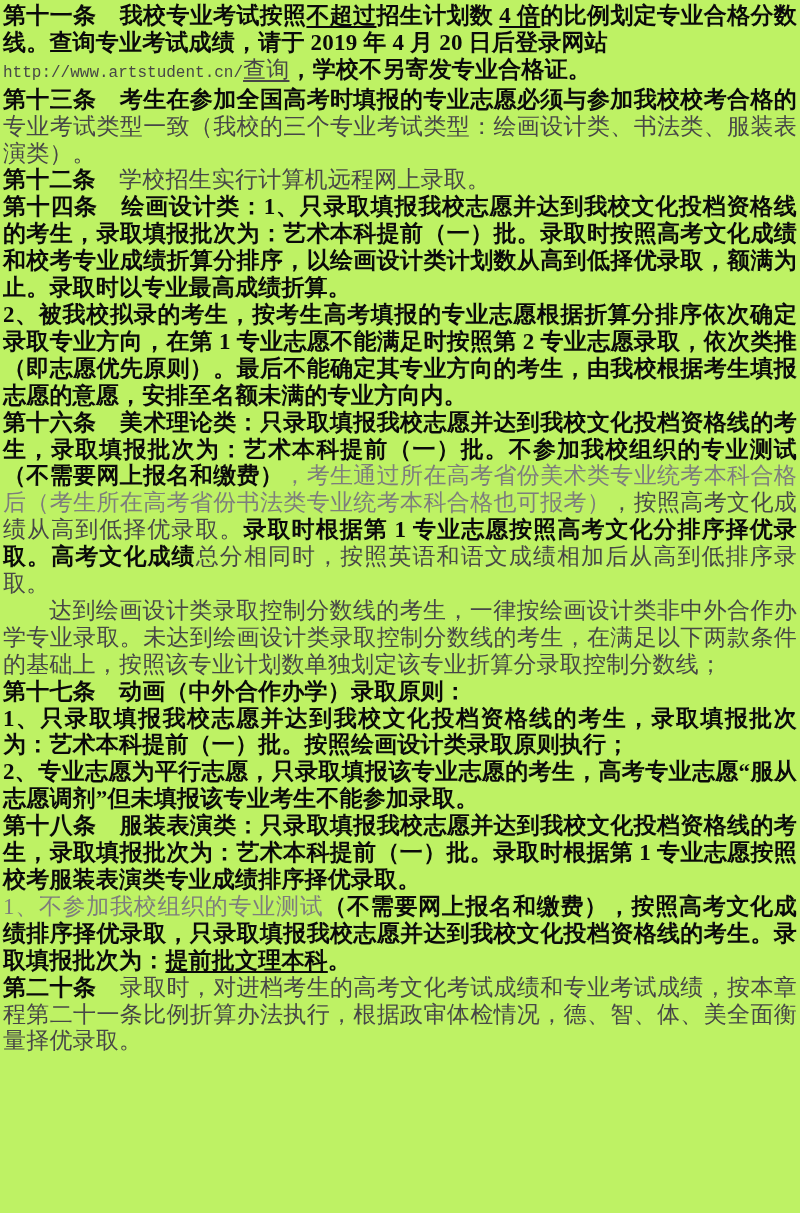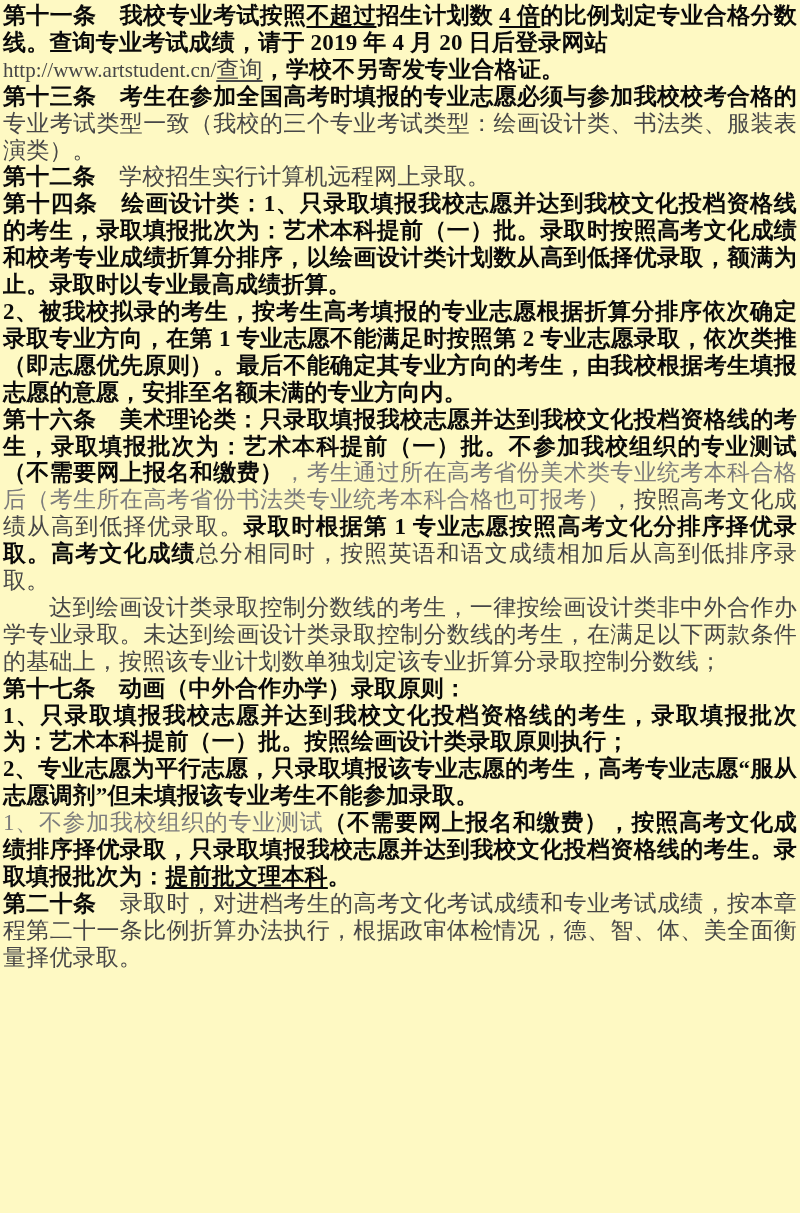--- a/index.html
+++ b/index.html
@@ -1,29 +1,29 @@
 <!DOCTYPE html>
 <html><head>
 <meta charset="utf-8">
 <style>
   html,body{margin:0;padding:0;background:#ffffff;}
   .page{
     width:800px;height:1213px;box-sizing:border-box;
-    padding:3px 3px 0 3px;overflow:hidden;background:#fef9c3;
+    padding:3px 3px 0 3px;overflow:hidden;background:#bef264;
     font-family:"Liberation Serif","DejaVu Serif",serif;
     font-size:23px;line-height:26.9px;letter-spacing:0.2px;
     text-align:justify;color:#1a1a1a;
   }
   .para{margin:0;padding:0;}
   .indent{text-indent:2em;}
   .b{font-weight:bold;color:#0a0a0a;}
   .r{font-weight:normal;color:#474747;}
   .g{font-weight:normal;color:#7d7d7d;margin-top:37px;}
   .u{text-decoration:underline;text-underline-offset:3px;}
-  .url{font-family:Liberation Serif, serif;font-size:21px;letter-spacing:0;}
+  .url{font-family:Liberation Mono, monospace;font-size:16px;letter-spacing:0;}
 </style>
 </head>
 <body>
 
 <div class="page">
 
   <p class="para"><span class="b">第十一条　我校专业考试按照</span><span class="b u">不超过</span><span class="b">招生计划数 </span><span class="b u">4 倍</span><span class="b">的比例划定专业合格分数线。查询专业考试成绩，请于 2019 年 4 月 20 日后登录网站</span><br><span class="r url">http://www.artstudent.cn/</span><span class="r u">查询</span><span class="b">，学校不另寄发专业合格证。</span></p>
 
   <p class="para"><span class="b">第十三条　考生在参加全国高考时填报的专业志愿必须与参加我校校考合格的</span><span class="r">专业考试类型一致（我校的三个专业考试类型：绘画设计类、书法类、服装表演类）。</span></p>
 
@@ -37,20 +37,21 @@
   <p class="para"><span class="b">第十六条　美术理论类：只录取填报我校志愿并达到我校文化投档资格线的考生，录取填报批次为：艺术本科提前（一）批。不参加我校组织的专业测试（不需要网上报名和缴费）</span><span class="g">，考生通过所在高考省份美术类专业统考本科合格后（考生所在高考省份书法类专业统考本科合格也可报考）</span><span class="r">，按照高考文化成绩从高到低择优录取。</span><span class="b">录取时根据第 1 专业志愿按照高考文化分排序择优录取。高考文化成绩</span><span class="r">总分相同时，按照英语和语文成绩相加后从高到低排序录取。</span></p>
 
   <p class="para indent"><span class="r">达到绘画设计类录取控制分数线的考生，一律按绘画设计类非中外合作办学专业录取。未达到绘画设计类录取控制分数线的考生，在满足以下两款条件的基础上，按照该专业计划数单独划定该专业折算分录取控制分数线；</span></p>
 
   <p class="para"><span class="b">第十七条　动画（中外合作办学）录取原则：</span></p>
 
   <p class="para"><span class="b">1、只录取填报我校志愿并达到我校文化投档资格线的考生，录取填报批次为：艺术本科提前（一）批。按照绘画设计类录取原则执行；</span></p>
 
   <p class="para"><span class="b">2、专业志愿为平行志愿，只录取填报该专业志愿的考生，高考专业志愿“服从志愿调剂”但未填报该专业考生不能参加录取。</span></p>
 
+  <p class="para"><span class="b">第十八条　服装表演类：只录取填报我校志愿并达到我校文化投档资格线的考生，录取填报批次为：艺术本科提前（一）批。录取时根据第 1 专业志愿按照校考服装表演类专业成绩排序择优录取。</span></p>
 
 
   <p class="para"><span class="g">1、不参加我校组织的专业测试</span><span class="b">（不需要网上报名和缴费），按照高考文化成绩排序择优录取，只录取填报我校志愿并达到我校文化投档资格线的考生。录取填报批次为：</span><span class="b u">提前批文理本科</span><span class="b">。</span></p>
 
 
   <p class="para"><span class="b">第二十条　</span><span class="r">录取时，对进档考生的高考文化考试成绩和专业考试成绩，按本章程第二十一条比例折算办法执行，根据政审体检情况，德、智、体、美全面衡量择优录取。</span></p>
 
 </div>
 
 </body></html>

